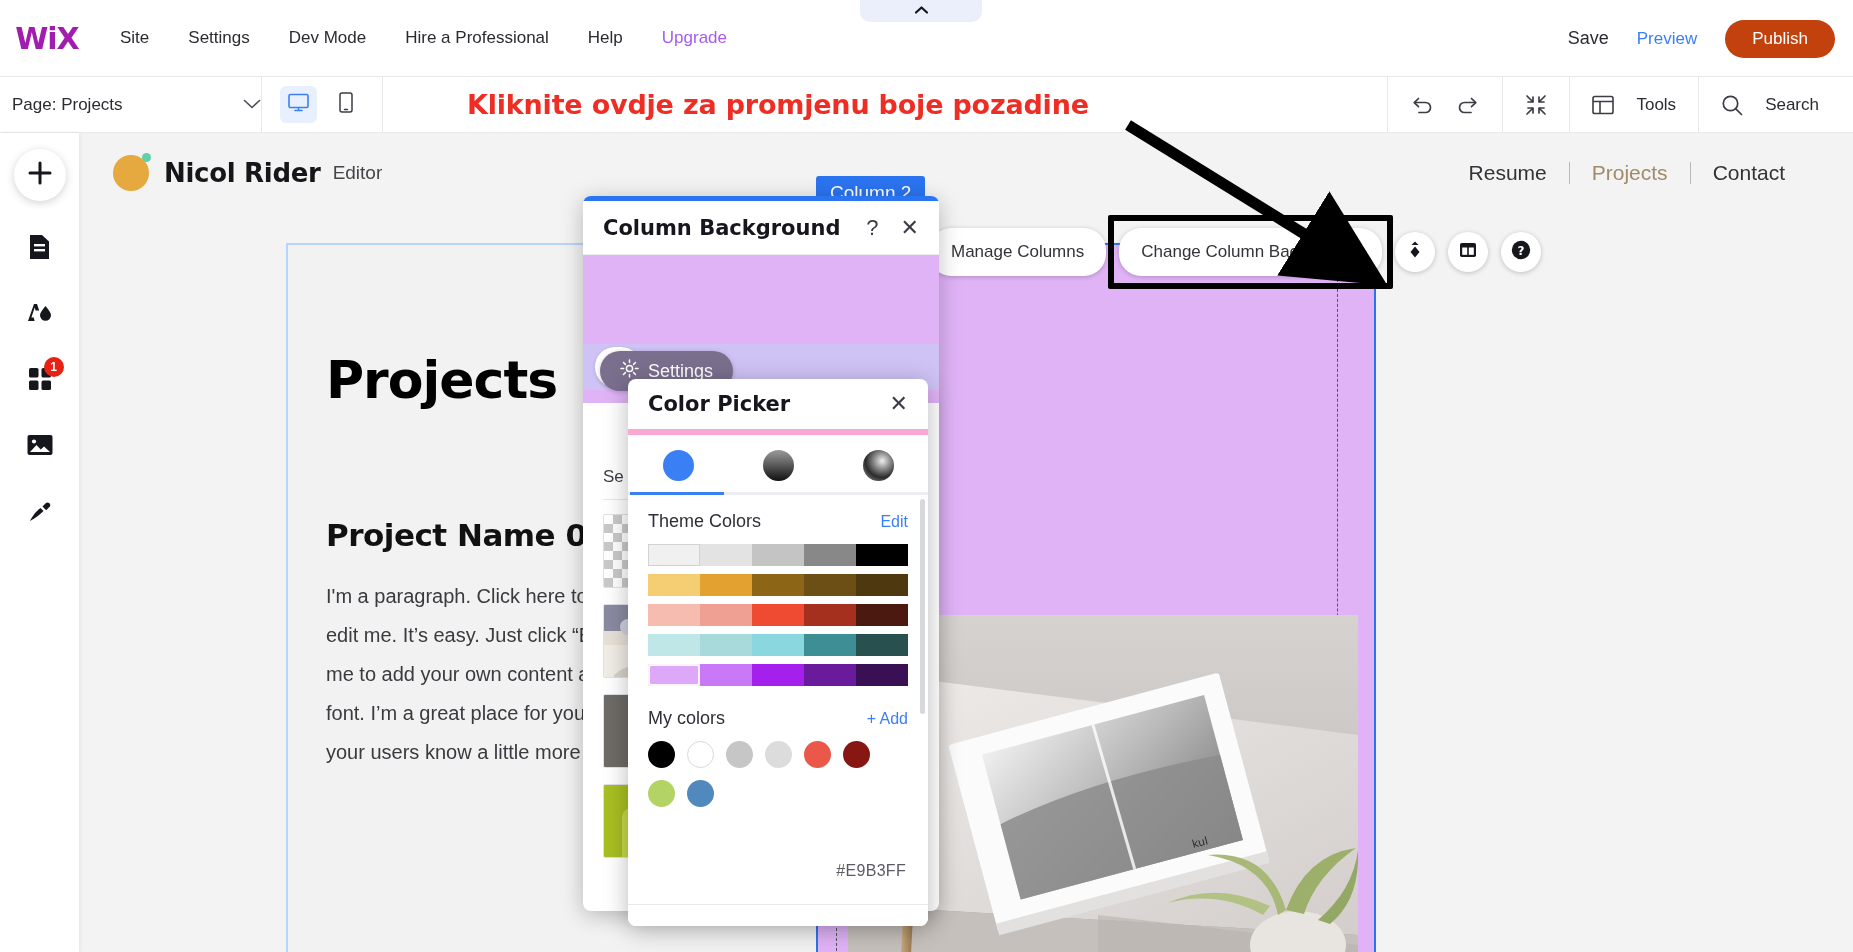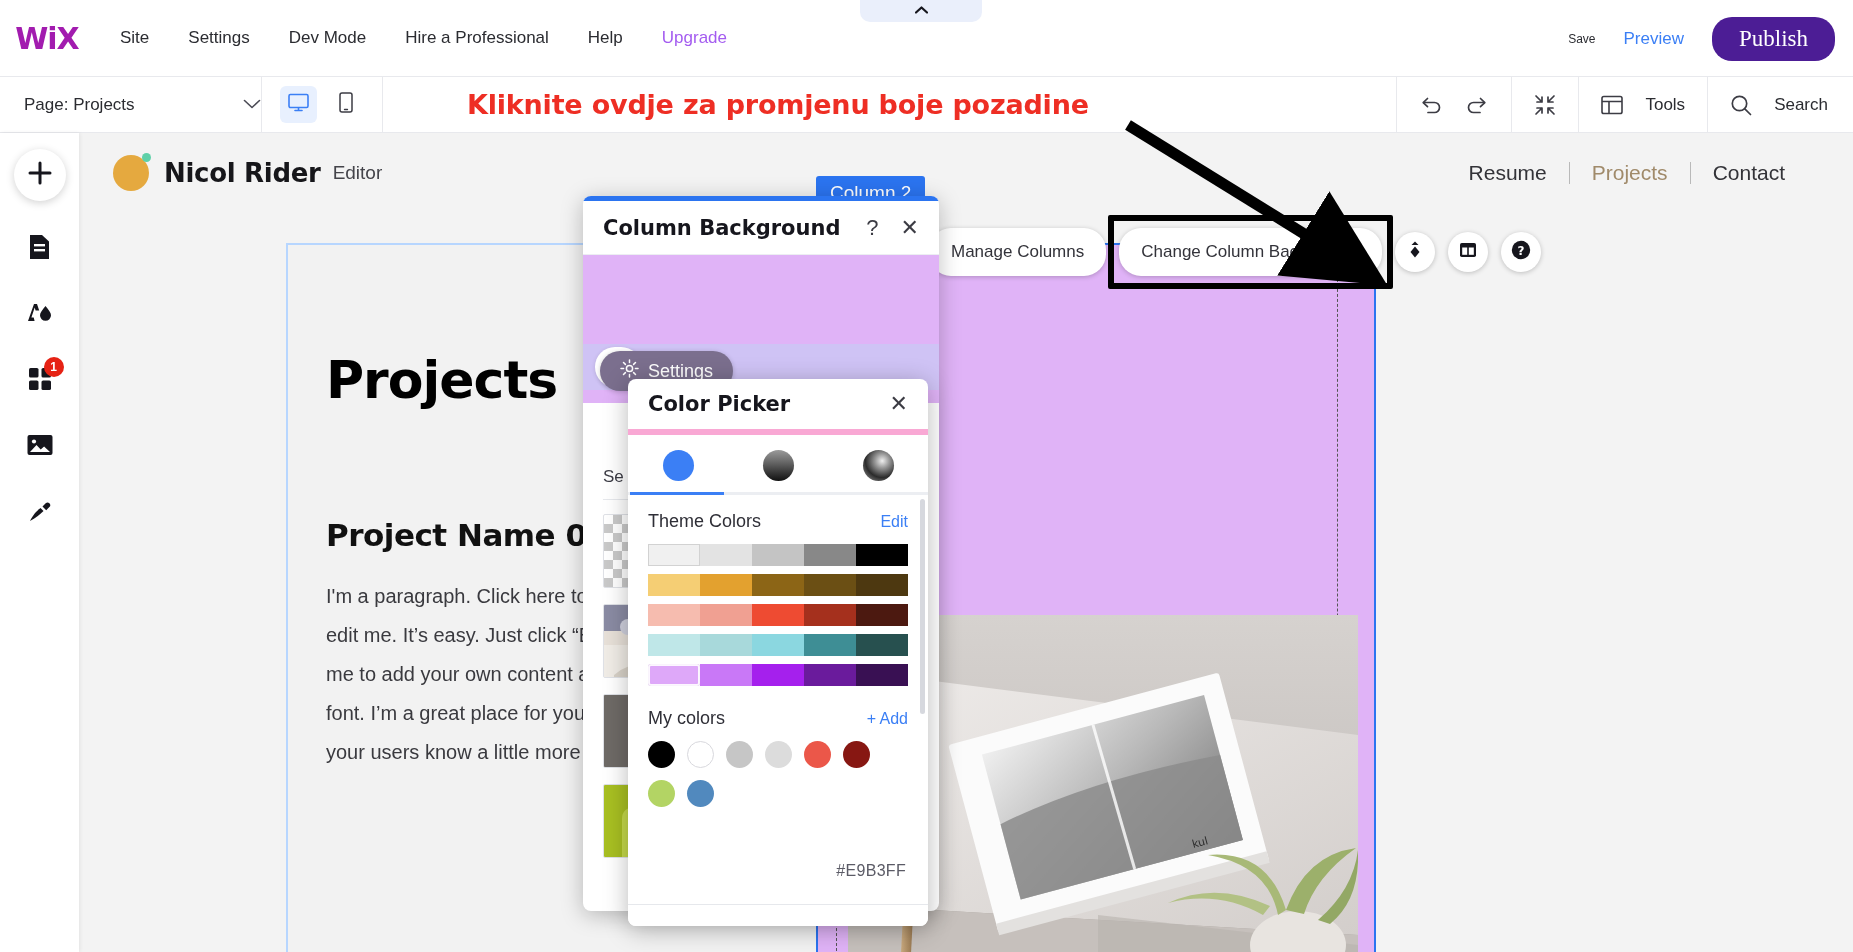--- a/index.html
+++ b/index.html
@@ -25,62 +25,62 @@
   }
   .topnav { display: flex; align-items: center; margin-left: 44px; gap: 39px; }
   .topnav-item {
     font-size: 17px; color: #2b2c31; cursor: pointer; white-space: nowrap;
   }
   .topnav-item.upgrade { color: #a45cf0; }
   .topbar-right {
     position: absolute; right: 18px; top: 0; height: 77px;
     display: flex; align-items: center; gap: 28px;
   }
-  .tb-save { font-size: 12px; color: #2b2c31; cursor: pointer; }
+  .tb-save { font-size: 18px; color: #2b2c31; cursor: pointer; }
   .tb-preview { font-size: 17px; color: #3b7ff5; cursor: pointer; }
   .tb-publish {
-    background: #4c1d95; color: #fff; font-size: 23px;
+    background: #c2410c; color: #fff; font-size: 17px;
     border-radius: 20px; padding: 9px 27px; cursor: pointer;
-    border: none; font-family: Liberation Serif, serif;
+    border: none; font-family: Liberation Sans, sans-serif;
   }
   .collapse-tab {
     position: absolute; top: 0px; left: 860px; width: 122px; height: 22px;
     background: #eaeffb; border-radius: 0 0 10px 10px;
     display: flex; align-items: flex-start; justify-content: center;
     cursor: pointer;
   }
   .collapse-tab svg { margin-top: 5px; }
 
   
   .secondbar {
     position: absolute; top: 77px; left: 0; width: 1853px; height: 56px;
     background: #fff; border-bottom: 1px solid #e8e9ed;
     display: flex; align-items: center;
   }
   .page-select {
     display: flex; align-items: center; width: 262px; height: 56px;
-    padding-left: 24px; border-right: 1px solid #e8e9ed; cursor: pointer;
+    padding-left: 12px; border-right: 1px solid #e8e9ed; cursor: pointer;
   }
   .page-select-label { font-size: 17px; color: #2b2c31; flex: 1; }
   .viewmode {
     display: flex; align-items: center; height: 56px; gap: 10px;
     padding: 0 18px; border-right: 1px solid #e8e9ed;
   }
   .vm-btn {
     width: 37px; height: 37px; border-radius: 6px;
     display: flex; align-items: center; justify-content: center; cursor: pointer;
   }
   .vm-btn.active { background: #e8f0fe; }
   .annotation-text {
     margin-left: 84px; color: #ee2e24; font-size: 27px; font-weight: 700;
     letter-spacing: -0.2px; white-space: nowrap;
     font-family: "DejaVu Sans", sans-serif;
   }
   .secondbar-right {
-    position: absolute; right: 3px; top: 0; height: 56px; display: flex; align-items: center;
+    position: absolute; right: 12px; top: 0; height: 56px; display: flex; align-items: center;
   }
   .sb-group {
     height: 56px; display: flex; align-items: center; justify-content: center;
     padding: 0 22px; border-left: 1px solid #e8e9ed; gap: 22px; cursor: pointer;
   }
   .sb-group span { font-size: 17px; color: #2b2c31; }
   .sb-icon { display: flex; align-items: center; cursor: pointer; }
 
   
   .leftbar {

